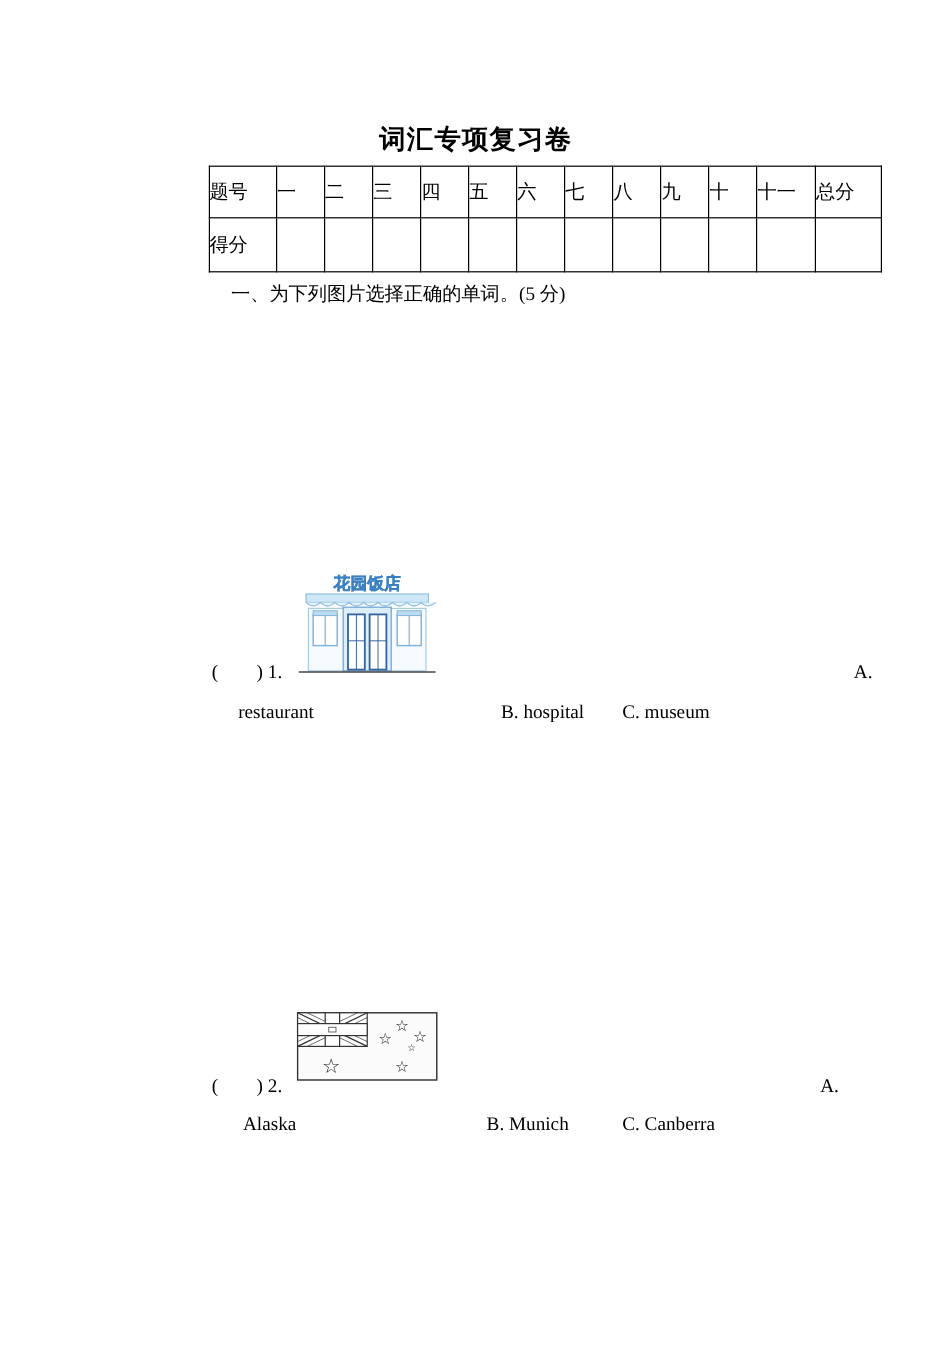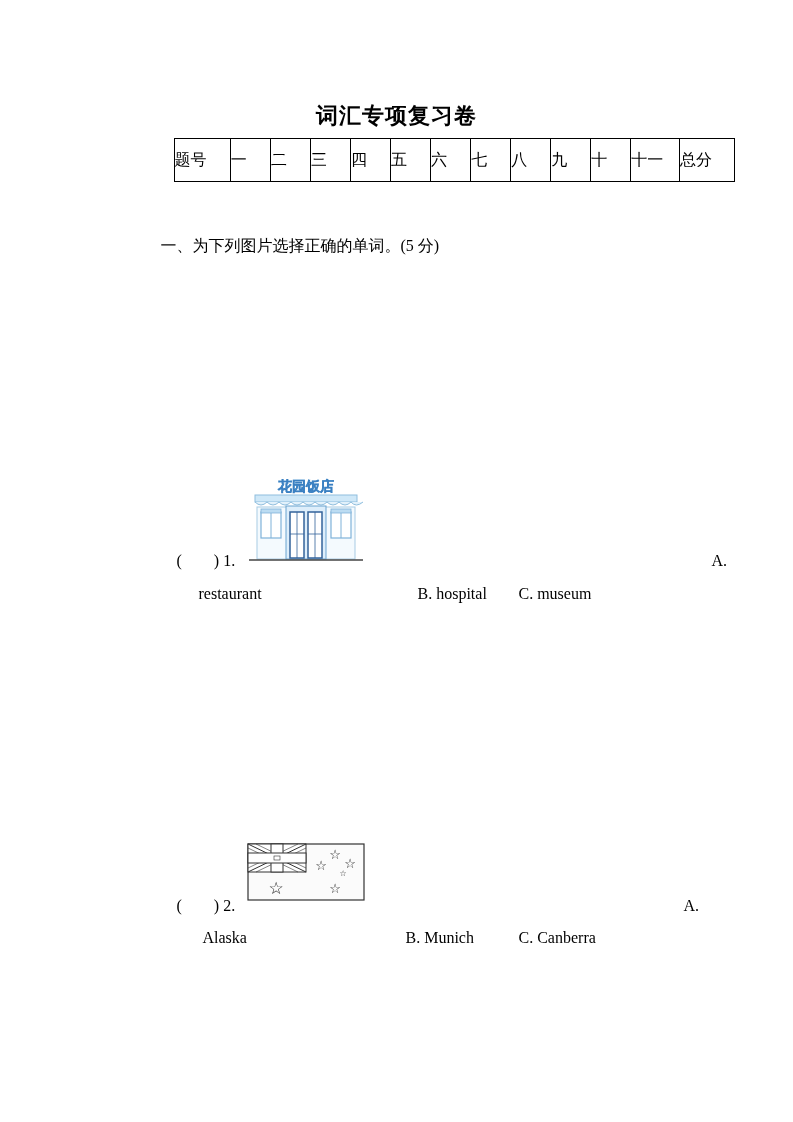--- a/index.html
+++ b/index.html
@@ -91,24 +91,39 @@
       <td>四</td>
       <td>五</td>
       <td>六</td>
       <td>七</td>
       <td>八</td>
       <td>九</td>
       <td>十</td>
       <td>十一</td>
       <td>总分</td>
     </tr>
+    <tr class="r2">
+      <td>得分</td>
+      <td></td>
+      <td></td>
+      <td></td>
+      <td></td>
+      <td></td>
+      <td></td>
+      <td></td>
+      <td></td>
+      <td></td>
+      <td></td>
+      <td></td>
+      <td></td>
+    </tr>
   </tbody>
     </table>
 
-  <div class="t heading" style="left:102px; top:236px;">一、为下列图片选择正确的单词。(5 分)</div>
+  <div class="t heading" style="left:134px; top:236px;">一、为下列图片选择正确的单词。(5 分)</div>
 
   <div class="img-box" style="left:188px; top:476px;text-decoration:underline;">
     <svg width="118" height="86" viewBox="0 0 118 86">
       <text class="sign" x="59" y="15" text-anchor="middle" font-size="14" fill="#6ab0e0" stroke="#3a7fc1" stroke-width="0.4">花园饭店</text>
 
       <rect x="8" y="19" width="102" height="7" fill="#cfe8f8" stroke="#8fbede" stroke-width="1"></rect>
       <path d="M8,26 q6,6 12,0 q6,6 12,0 q6,6 12,0 q6,6 12,0 q6,6 12,0 q6,6 12,0 q6,6 12,0 q6,6 12,0 q5,6 12,0" fill="#e2f1fb" stroke="#8fbede" stroke-width="1"></path>
 
       <rect x="10" y="31" width="98" height="52" fill="#f4fafe" stroke="#a8cbe4" stroke-width="1"></rect>
 

